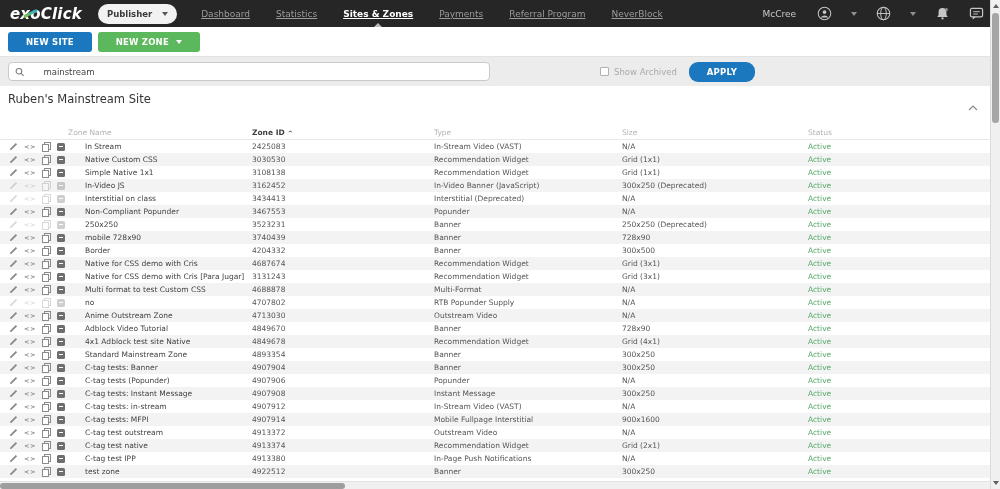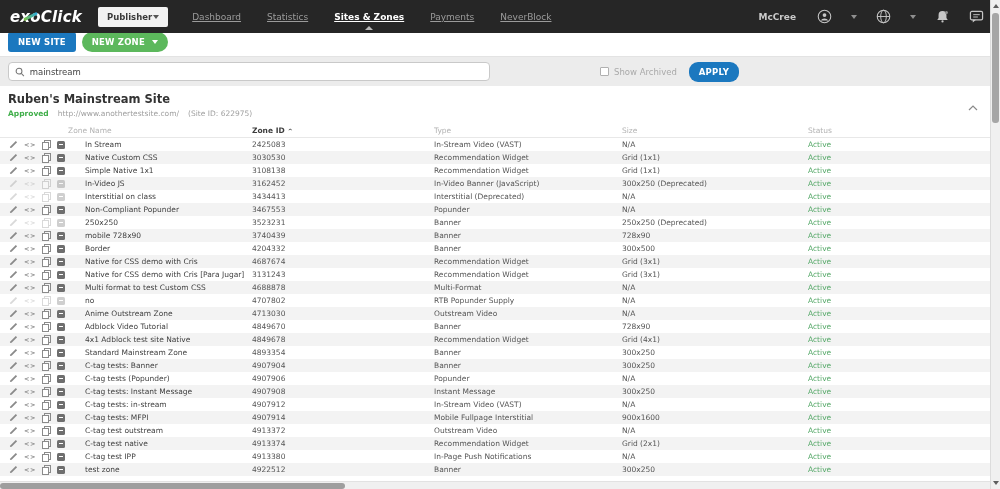--- a/index.html
+++ b/index.html
@@ -1,72 +1,72 @@
 <!DOCTYPE html>
 <html><head>
 <meta charset="utf-8">
 <style>
   * { box-sizing: border-box; margin: 0; padding: 0; }
   html,body { width:1000px; height:489px; overflow:hidden; background:#fff;
     font-family:"DejaVu Sans","Liberation Sans",sans-serif; }
 
   
-  .topbar { position:absolute; top:0; left:0; width:1000px; height:33px;
+  .topbar { position:absolute; top:0; left:0; width:1000px; height:27px;
     background:#262626; display:flex; align-items:center; z-index:5;justify-content:space-between; }
   .logo { color:#fff; font-style:italic; font-weight:bold; font-size:15px;
     margin-left:10px; position:relative; letter-spacing:.2px; }
   .logo::after { content:""; position:absolute; left:13px; top:7px; width:15px; height:2.6px;
     background:linear-gradient(90deg,#7cc242,#2aa9e0); transform:rotate(-27deg); border-radius:2px; }
   .publisher-btn { background:#f2f2f2; color:#3a3a3a; font-size:8.5px; font-weight:bold;
-    padding:5px 9px; border-radius:2px; margin-left:16px; display:flex; align-items:center; gap:1px; cursor:pointer; }
+    padding:5px 9px; border-radius:10px; margin-left:16px; display:flex; align-items:center; gap:10px; cursor:pointer; }
   .caret-dn { width:0; height:0; border-left:3.5px solid transparent; border-right:3.5px solid transparent;
     border-top:4px solid #555; }
   .caret-dn.light { border-top-color:#8f8f8f; }
   .nav { display:flex; margin-left:24px; gap:26px; font-size:9px; color:#9b9b9b; height:27px; align-items:center; }
   .nav-item { cursor:pointer; position:relative; height:27px; display:flex; align-items:center;text-decoration:underline; }
   .nav-item.active { color:#fff; font-weight:bold; }
   .nav-item.active::after { content:""; position:absolute; bottom:0; left:50%; margin-left:-4px;
     width:0; height:0; border-left:4px solid transparent; border-right:4px solid transparent;
     border-bottom:4px solid #b9b9b9; }
-  .topbar-right { margin-left:auto; display:flex; align-items:center; gap:19px; margin-right:16px;font-weight:bold; }
+  .topbar-right { margin-left:auto; display:flex; align-items:center; gap:19px; margin-right:16px; }
   .user-name { color:#c9c9c9; font-size:9px; margin-right:2px; }
   .tb-icon { display:flex; align-items:center; cursor:pointer; }
 
   
   .actions-bar { position:absolute; top:27px; left:0; width:990px; height:30px; background:#fff;
     border-bottom:1px solid #e3e3e3; display:flex; align-items:center; padding-left:8px; gap:6px; }
-  .btn { color:#fff; font-size:8.5px; font-weight:bold; padding:5px 10px; border-radius:3px;
+  .btn { color:#fff; font-size:8.5px; font-weight:bold; padding:5px 18px; border-radius:3px;
     cursor:pointer; display:flex; align-items:center; gap:7px; letter-spacing:.2px; }
   .btn-blue { background:#1b78bf; }
-  .btn-green { background:#5cb85c;border-radius:10px; }
+  .btn-green { background:#5cb85c; }
   .caret-dn.white { border-top-color:#fff; }
 
   
   .filter-bar { position:absolute; top:57px; left:0; width:990px; height:29px; background:#ececec;
     display:flex; align-items:center; padding:0 8px; }
   .search-box { background:#fff; border:1px solid #c9c9c9; border-radius:4px; height:19px; width:482px;
-    display:flex; align-items:center; padding:0 6px; gap:5px; }
+    display:flex; align-items:center; padding:0 6px; gap:19px; }
   .search-box input { border:none; outline:none; font-size:8.5px; color:#444; width:100%;
     font-family:inherit; background:transparent; }
   .show-archived { margin-left:66px; display:flex; align-items:center; gap:5px;
     color:#a9a9a9; font-size:8.5px; cursor:pointer;padding-left:44px; }
   .checkbox { width:9px; height:9px; border:1px solid #b0b0b0; background:#fff; border-radius:1px; }
   .apply-btn { margin-left:12px;border-radius:9px; }
 
   
   .site-panel { position:absolute; top:86px; left:0; width:990px; height:395px; background:#fff; }
   .site-header { padding:6px 8px 0; position:relative; }
-  .site-title { font-size:11.5px; font-weight:bold; color:#333; }
+  .site-title { font-size:11.5px; font-weight:normal; color:#333; }
   .site-sub { font-size:7.5px; margin-top:3px; display:flex; gap:9px; align-items:center; }
   .approved { color:#3fae49; font-weight:bold; }
   .site-url, .site-id { color:#9e9e9e; }
   .collapse-chevron { position:absolute; right:12px; top:10px; cursor:pointer; }
 
   
-  .table { margin-top:5px; }
+  .table { margin-top:19px; }
   .grid-cols { display:grid; grid-template-columns:68px 184px 182px 188px 186px 1fr; align-items:center; }
   .thead { height:15px; font-size:7.5px; color:#b3b3b3; border-bottom:1px solid #e8e8e8; }
   .th { cursor:pointer; }
   .th.sorted { color:#3c3c3c; font-weight:bold; }
   .sort-arrow { font-size:6px; color:#3c3c3c; margin-left:3px; }
   .zone-row { height:13px; font-size:7.5px; color:#555; }
   .zone-row:nth-child(even) { background:#f3f3f3; }
   .row-actions { display:flex; gap:6px; padding-left:9px; align-items:center; }
   .act { display:flex; align-items:center; cursor:pointer; }
   .code-act { font-size:6.5px; font-weight:bold; letter-spacing:.5px; color:#8a8a8a; }
@@ -95,20 +95,21 @@
   <div class="logo">exoClick</div>
   <div class="publisher-btn">
     <span>Publisher</span>
     <span class="caret-dn"></span>
   </div>
   <div class="nav">
       <div class="nav-item">Dashboard</div>
       <div class="nav-item">Statistics</div>
       <div class="nav-item active">Sites &amp; Zones</div>
       <div class="nav-item">Payments</div>
+      <div class="nav-item">Referral Program</div>
       <div class="nav-item">NeverBlock</div>
     </div>
   <div class="topbar-right">
     <span class="user-name">McCree</span>
     <span class="tb-icon">
       <svg width="15" height="15" viewBox="0 0 16 16">
           <circle cx="8" cy="8" r="6.7" fill="none" stroke="#c6c6c6" stroke-width="1.1"></circle>
           <circle cx="8" cy="6.4" r="2" fill="#c6c6c6"></circle>
           <path d="M3.9 12.3 a5 5 0 0 1 8.2 0" fill="#c6c6c6"></path>
         </svg>
@@ -163,25 +164,20 @@
     <span>Show Archived</span>
   </div>
   <div class="btn btn-blue apply-btn">
     <span>APPLY</span>
   </div>
 </div>
 
 <div class="site-panel">
   <div class="site-header">
     <div class="site-title">Ruben's Mainstream Site</div>
-    <div class="site-sub">
-      <span class="approved">Approved</span>
-      <span class="site-url">http://www.anothertestsite.com/</span>
-      <span class="site-id">(Site ID: 622975)</span>
-    </div>
     <span class="collapse-chevron">
       <svg width="10" height="6" viewBox="0 0 10 6">
           <polyline points="1,5 5,1 9,5" fill="none" stroke="#8a8a8a" stroke-width="1.2"></polyline>
         </svg>
     </span>
   </div>
 
   <div class="table">
     <div class="thead grid-cols">
       <div></div>

